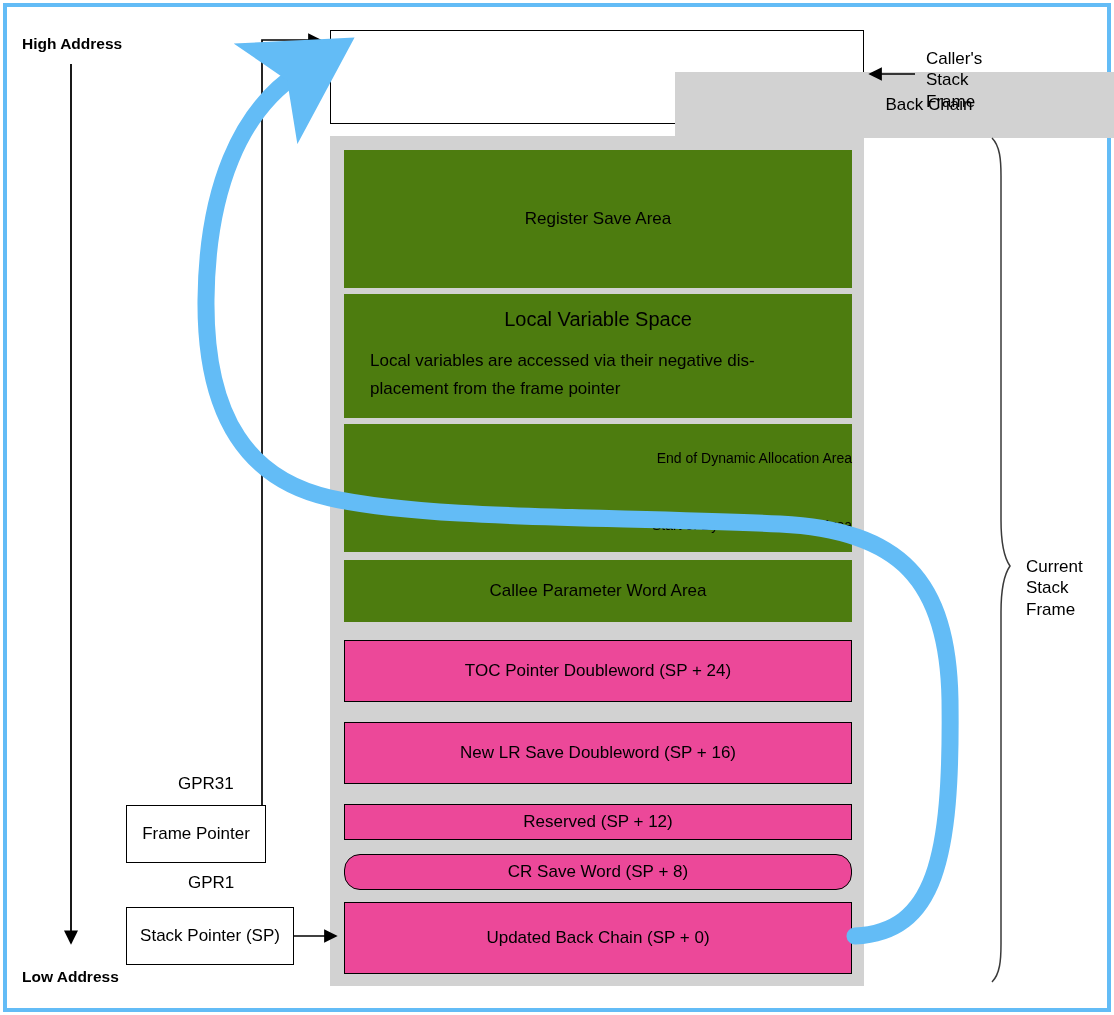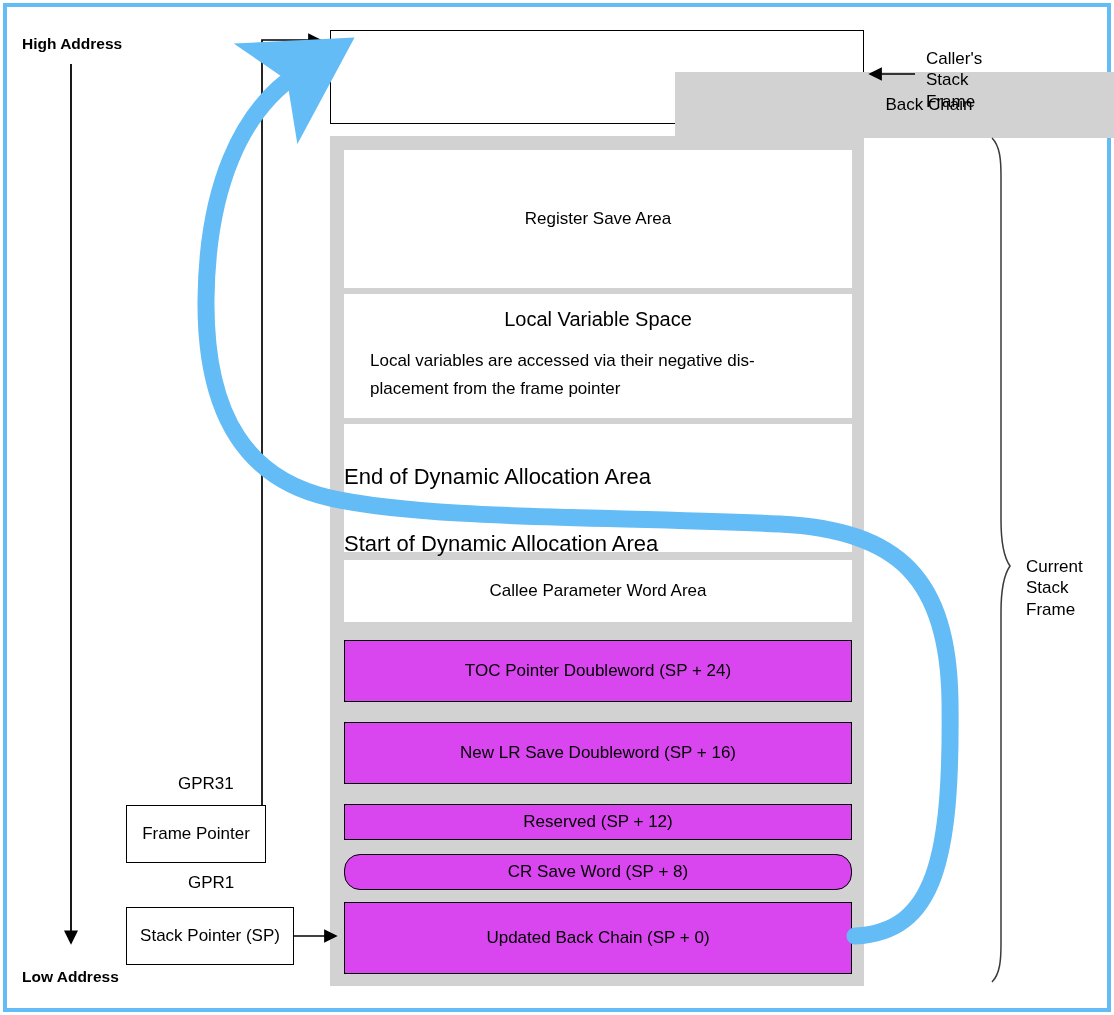--- a/index.html
+++ b/index.html
@@ -70,22 +70,22 @@
     position:absolute;
     left:14px;
     width:508px;
     box-sizing:border-box;
     display:flex;
     align-items:center;
     justify-content:center;
     font-size:17px;
     text-align:center;
   }
-  .row.white{background:#ffffff;border:0;}
-  .row.grayline{background:#d946ef;border:1.4px solid #000;}
+  .row.white{background:#4d7c0f;border:0;}
+  .row.grayline{background:#ec4899;border:1.4px solid #000;}
 
   
   #row-localvar{
     display:block;
     padding-top:14px;
   }
   #row-localvar .lv-title{
     text-align:center;
     font-size:20px;
     margin-bottom:16px;
@@ -97,24 +97,24 @@
     text-align-last:left;
     padding:0 26px;
     hyphens:none;
   }
 
   
   #row-dynamic{
     display:block;
   }
   #row-dynamic .dyn-line{
-    text-align:left;
-    font-size:22px;
-    position:absolute;
-    left:0;right:0;margin-top:14px;
+    text-align:right;
+    font-size:14px;
+    position:absolute;
+    left:0;right:0;
   }
   #row-dynamic .dyn-end{top:26px;}
   #row-dynamic .dyn-start{top:93px;}
 
   
   .gpr-box{
     position:absolute;
     border:1.5px solid #000;
     background:#ffffff;
     box-sizing:border-box;

